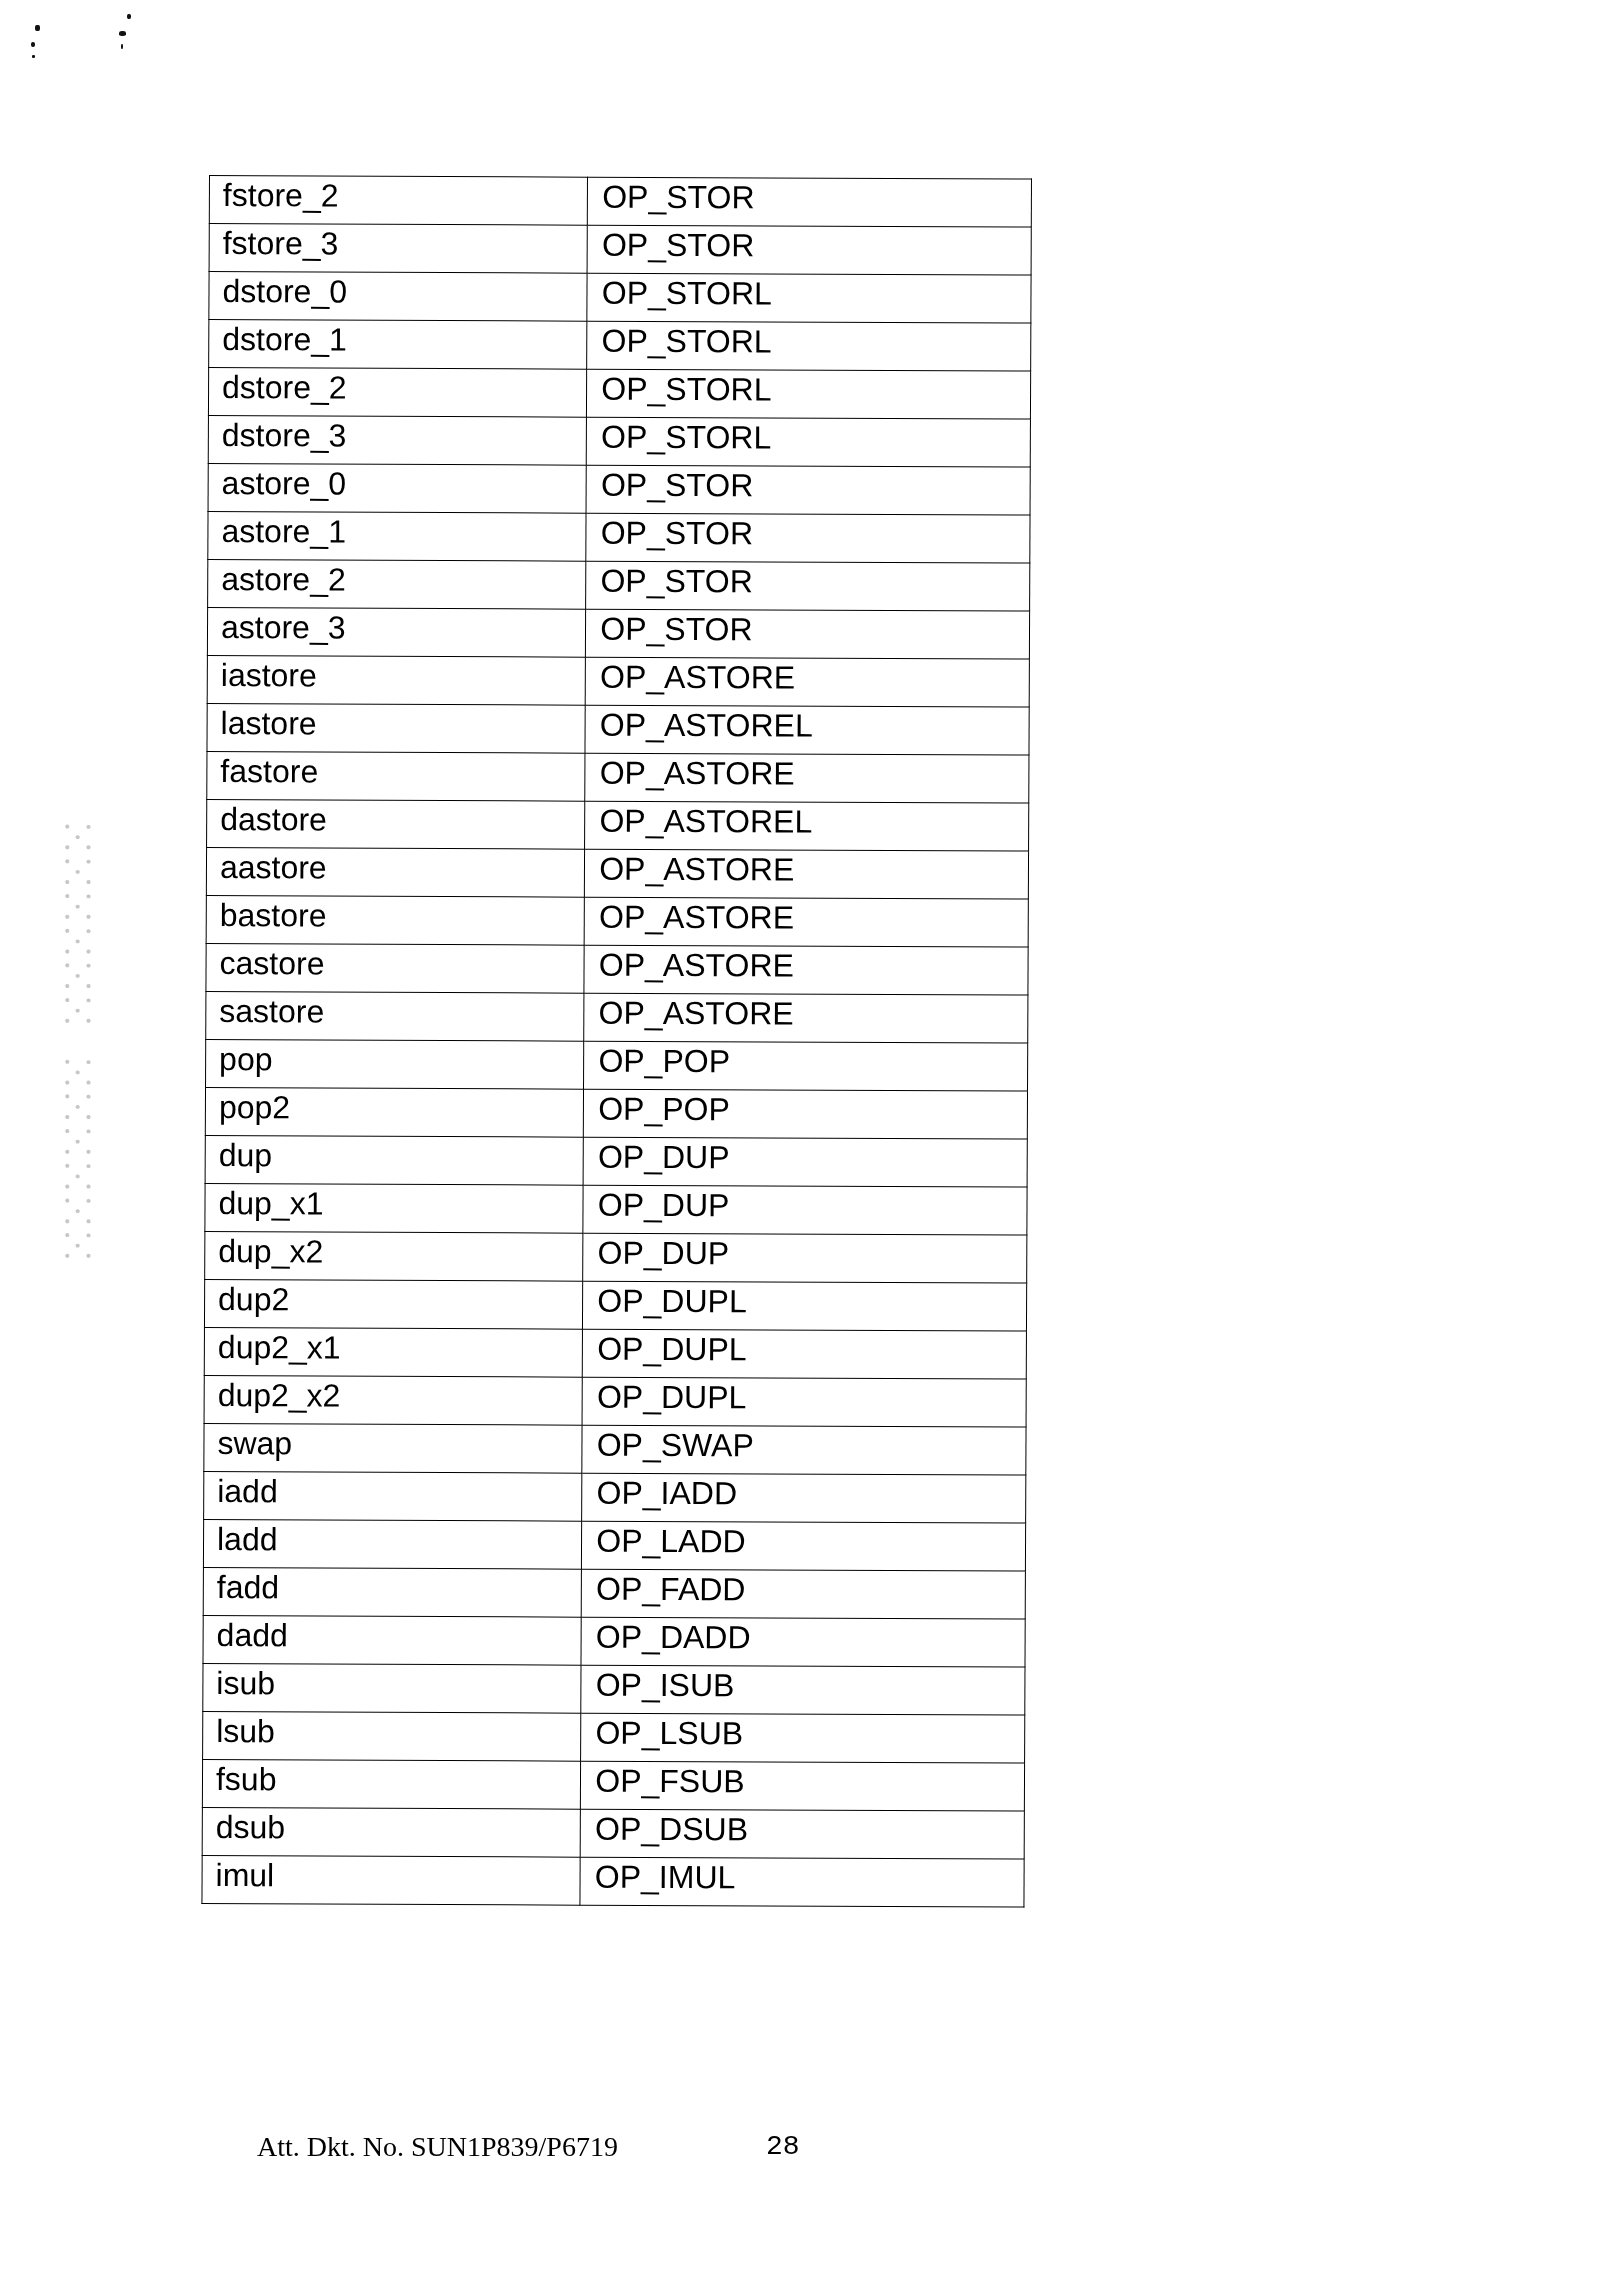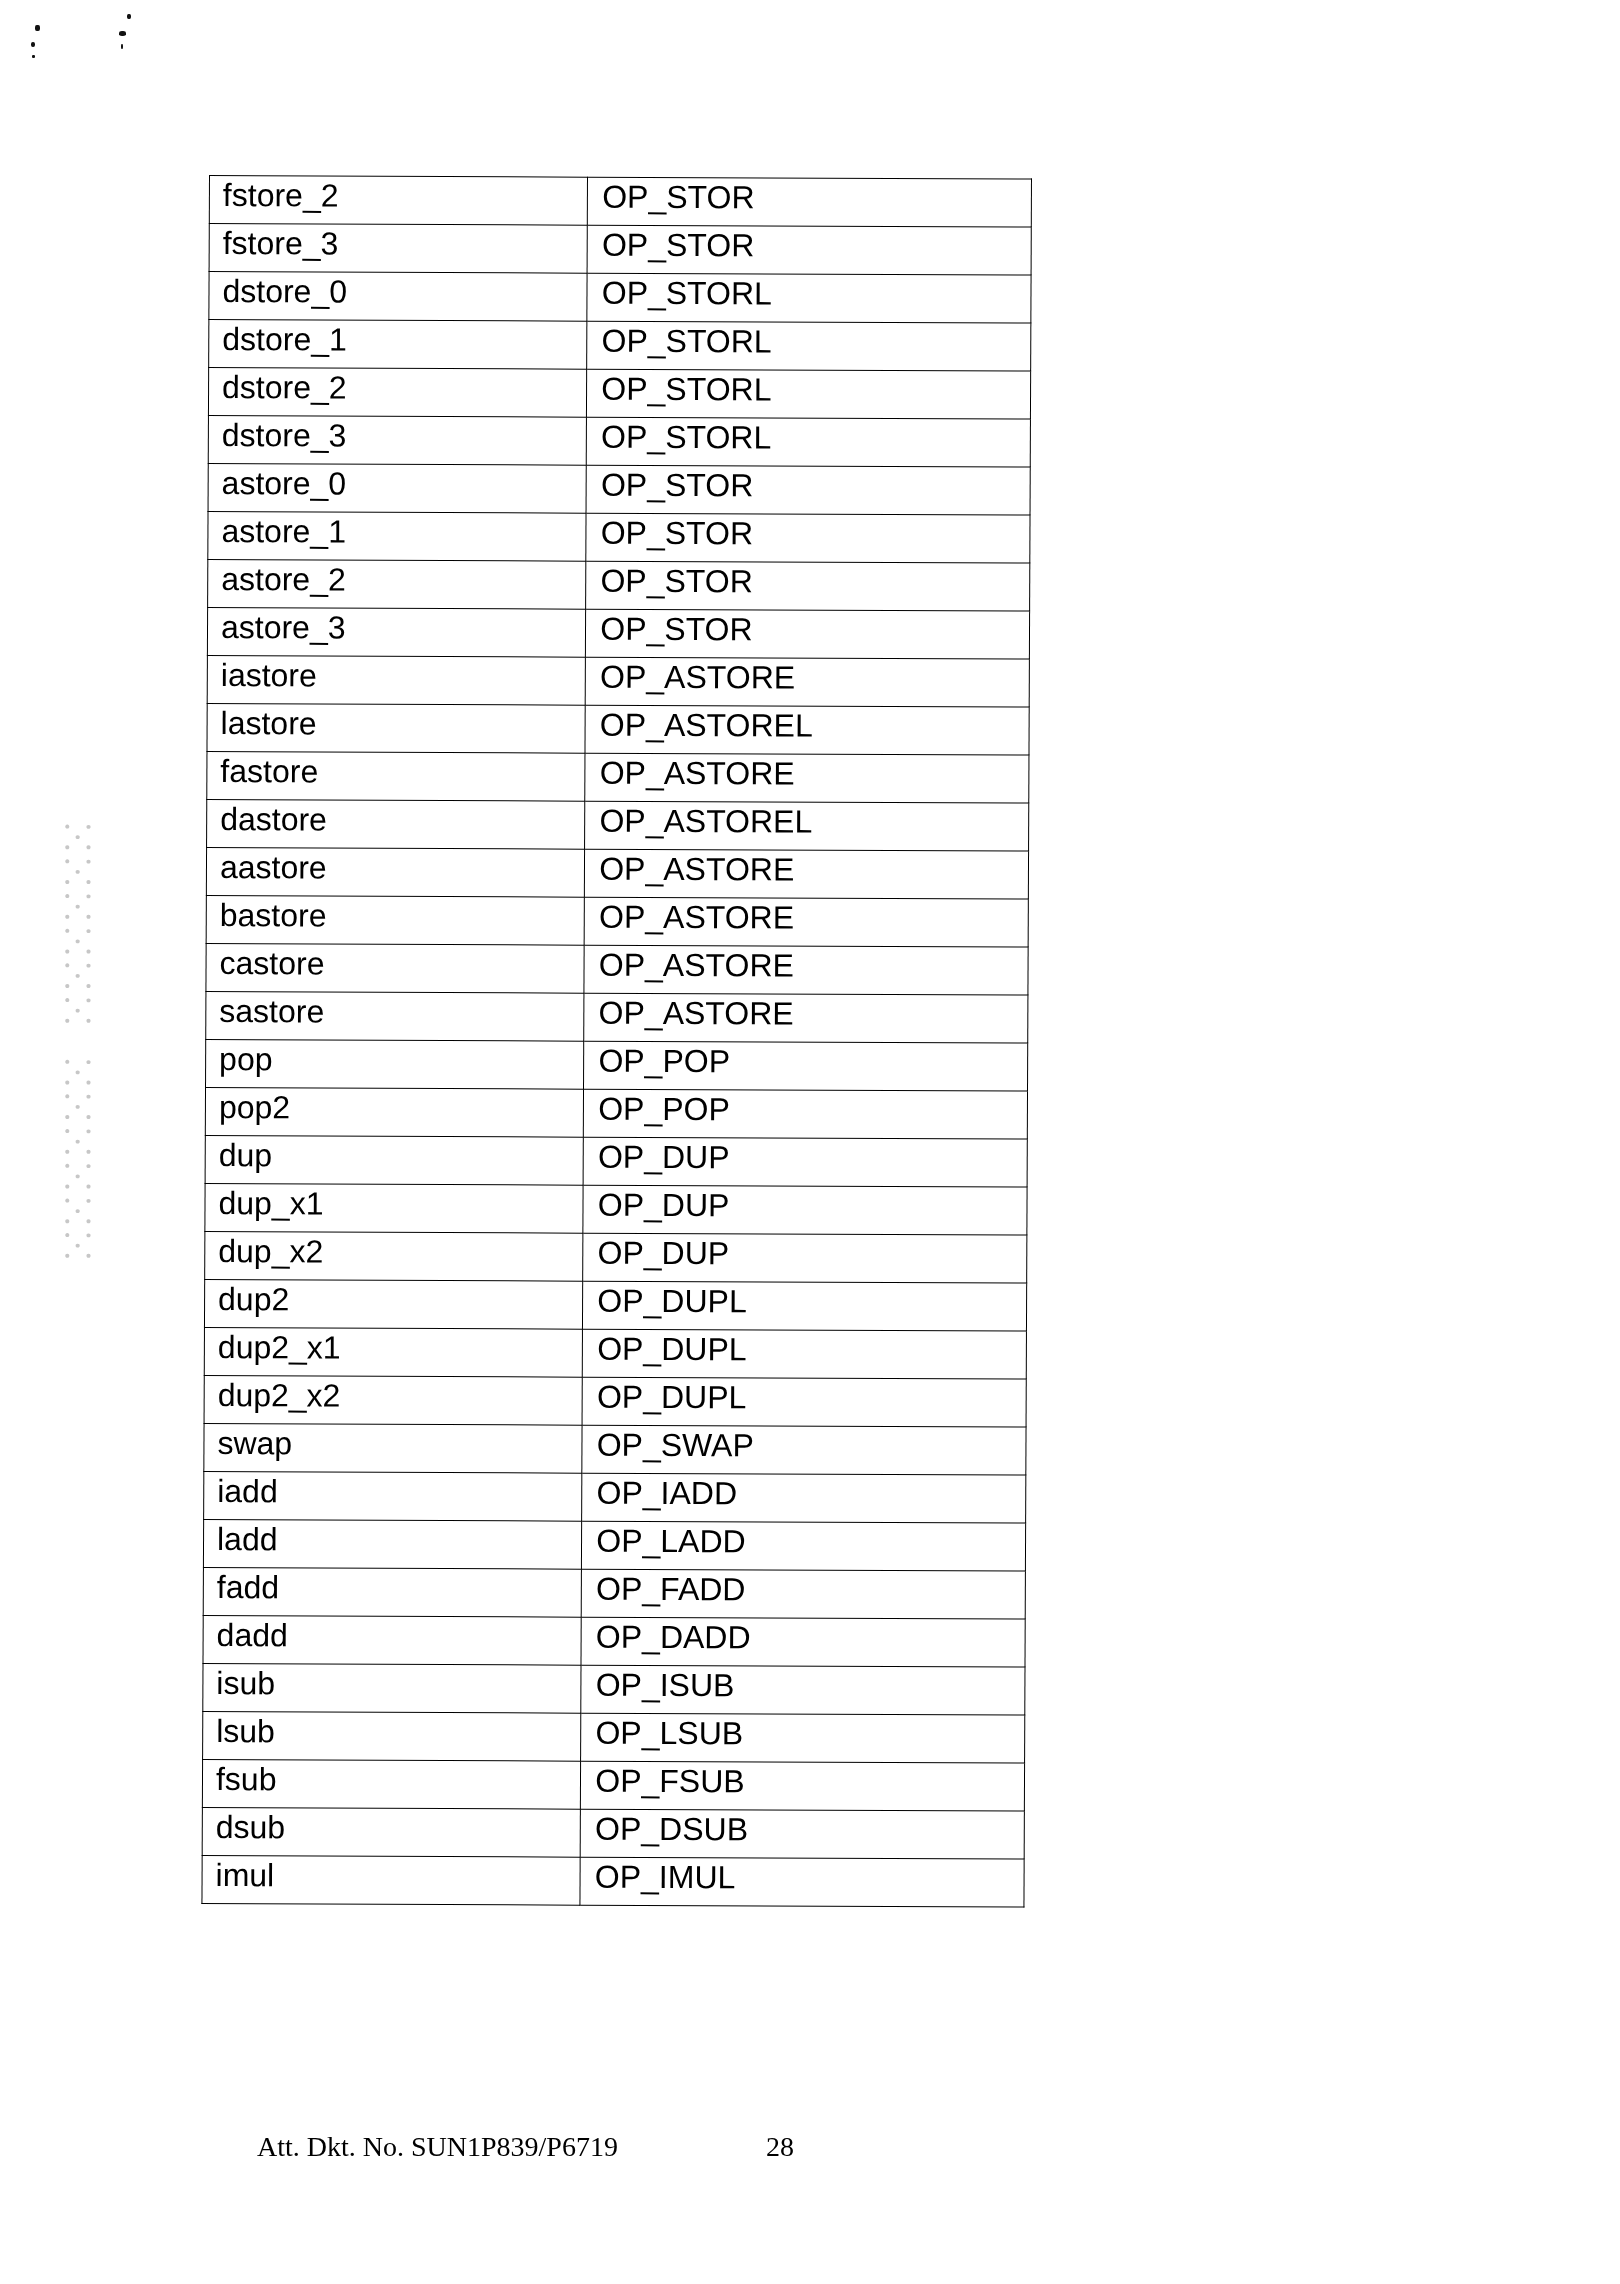--- a/index.html
+++ b/index.html
@@ -85,21 +85,21 @@
     font-family: "Liberation Serif", serif;
     font-size: 28px;
     line-height: 32px;
     color: #000;
     margin-left: 27px;
   }
   .footer-page {
     position: absolute;
     left: 766px;
     top: 2131px;
-    font-family: Liberation Serif, serif;
+    font-family: Liberation Mono, monospace;
     font-size: 28px;
     line-height: 32px;
     color: #000;
   }
 </style>
 </head>
 <body>
 
 <div class="page">
 

